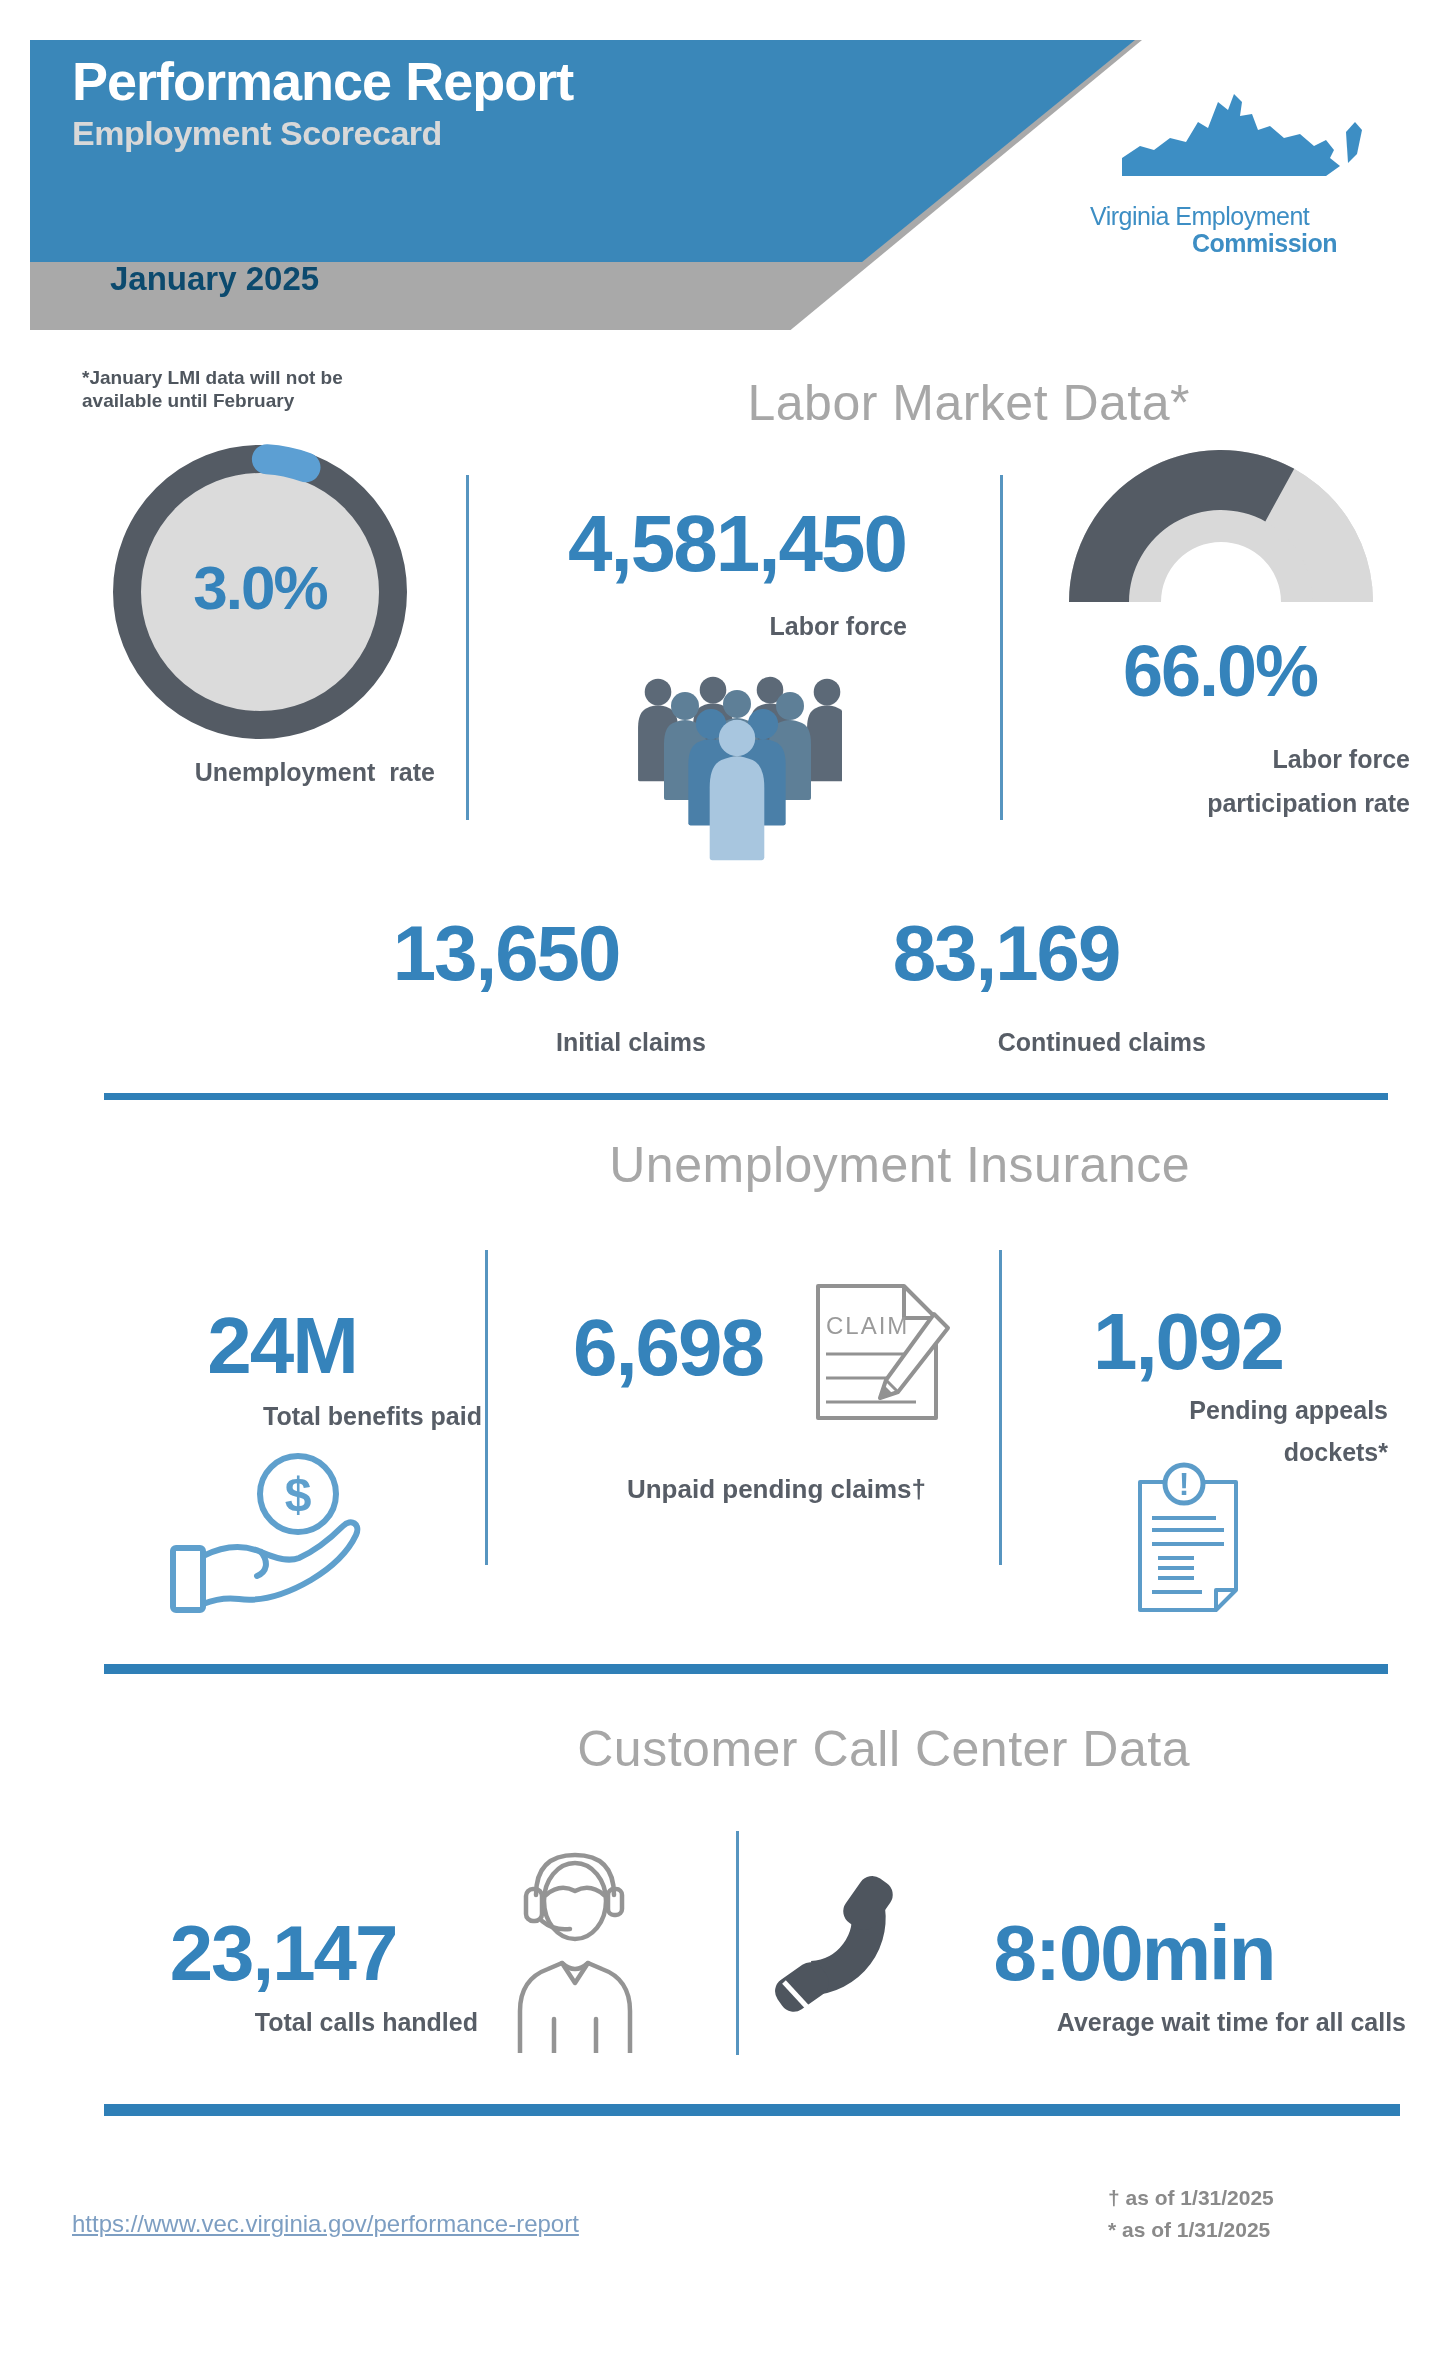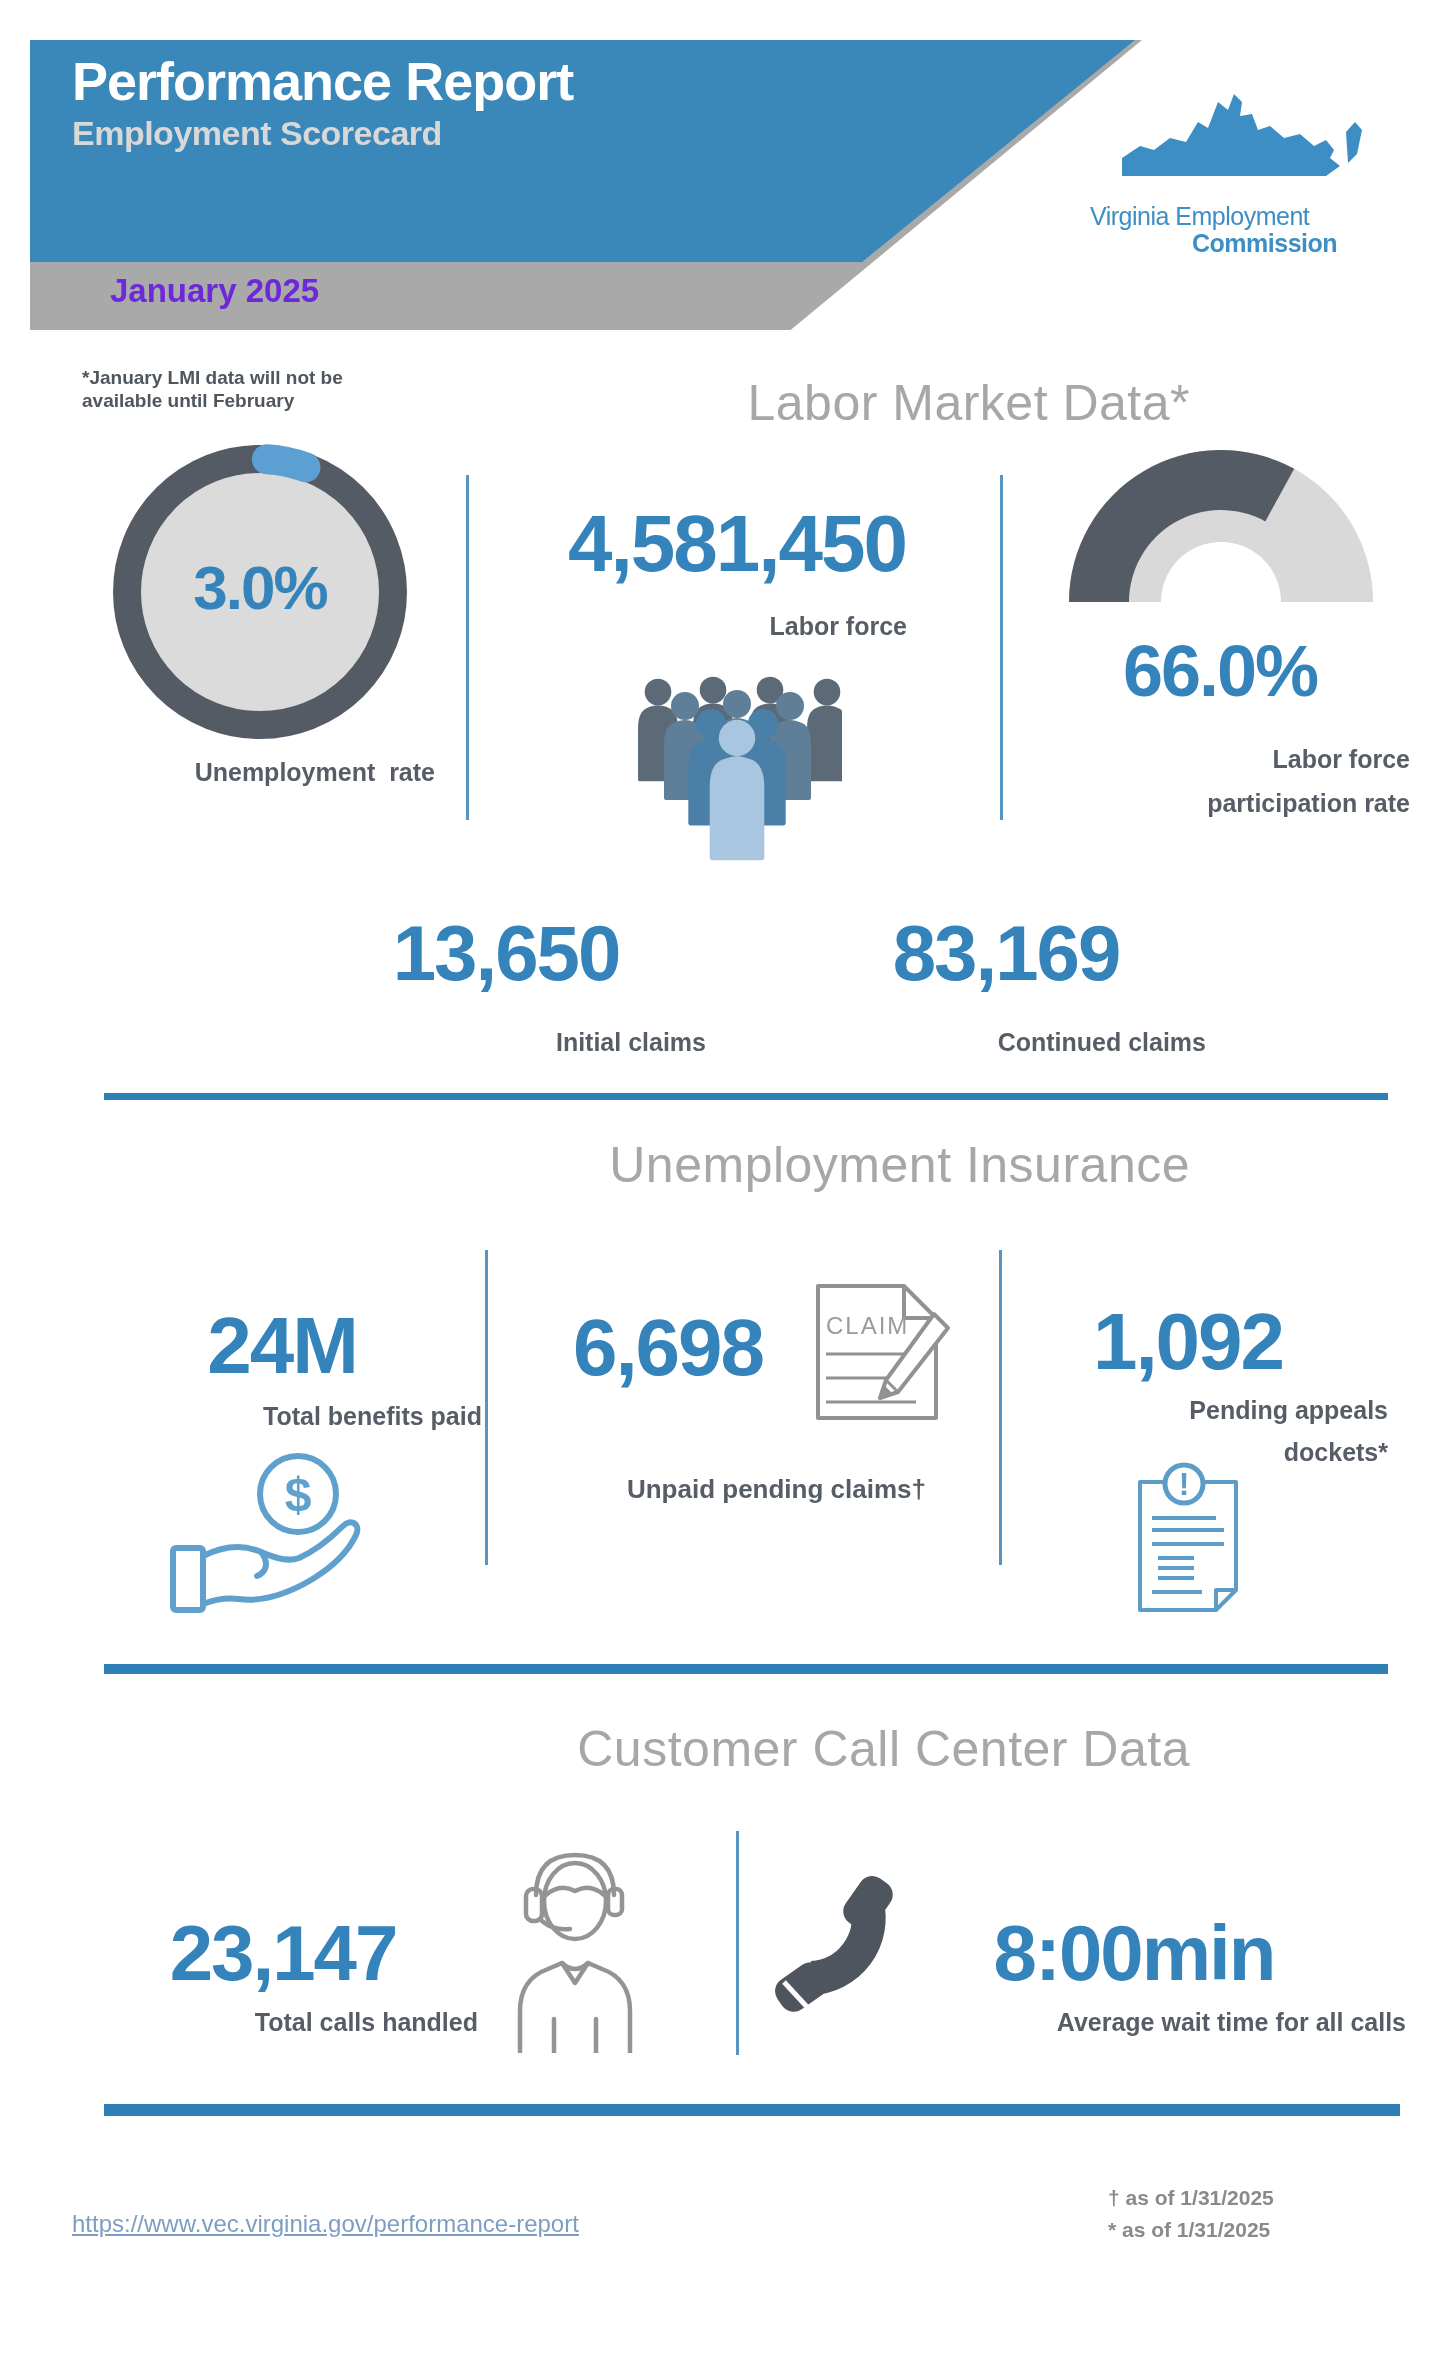--- a/index.html
+++ b/index.html
@@ -12,21 +12,21 @@
   .banner-under{
     left:30px;top:40px;width:1112px;height:290px;background:#a9a9a9;
     clip-path:polygon(0 0,100% 0,68.4% 100%,0 100%);
   }
   .banner-blue{
     left:30px;top:40px;width:1105px;height:222px;background:#3a87b9;
     clip-path:polygon(0 0,100% 0,75.3% 100%,0 100%);
   }
   .hdr-title{left:72px;top:50px;font-size:54px;font-weight:bold;color:#ffffff;letter-spacing:-1px;}
   .hdr-sub{left:72px;top:114px;font-size:34px;font-weight:bold;color:#d8d8d8;letter-spacing:-0.5px;}
-  .hdr-date{left:110px;top:272px;font-size:33px;font-weight:bold;color:#6d28d9;}
+  .hdr-date{left:110px;top:260px;font-size:33px;font-weight:bold;color:#0c4a6e;}
   .logo{left:1080px;top:88px;width:320px;height:190px;}
   .logo-l1{position:absolute;left:10px;top:114px;font-size:25px;font-weight:normal;color:#3d8ec4;letter-spacing:-0.5px;}
   .logo-l2{position:absolute;left:112px;top:141px;font-size:25px;font-weight:bold;color:#3d8ec4;letter-spacing:-0.5px;}
   
   .note{left:82px;top:366px;font-size:19px;font-weight:bold;color:#4f565e;line-height:23px;}
   .sec-title{font-size:50px;color:#a7a7a7;text-align:right;width:900px;letter-spacing:0.5px;}
   
   .num{font-weight:bold;color:#3583bb;text-align:center;letter-spacing:-2px;}
   .lbl{font-weight:bold;color:#575d66;text-align:right;font-size:25px;}
   .pre{white-space:pre;}

